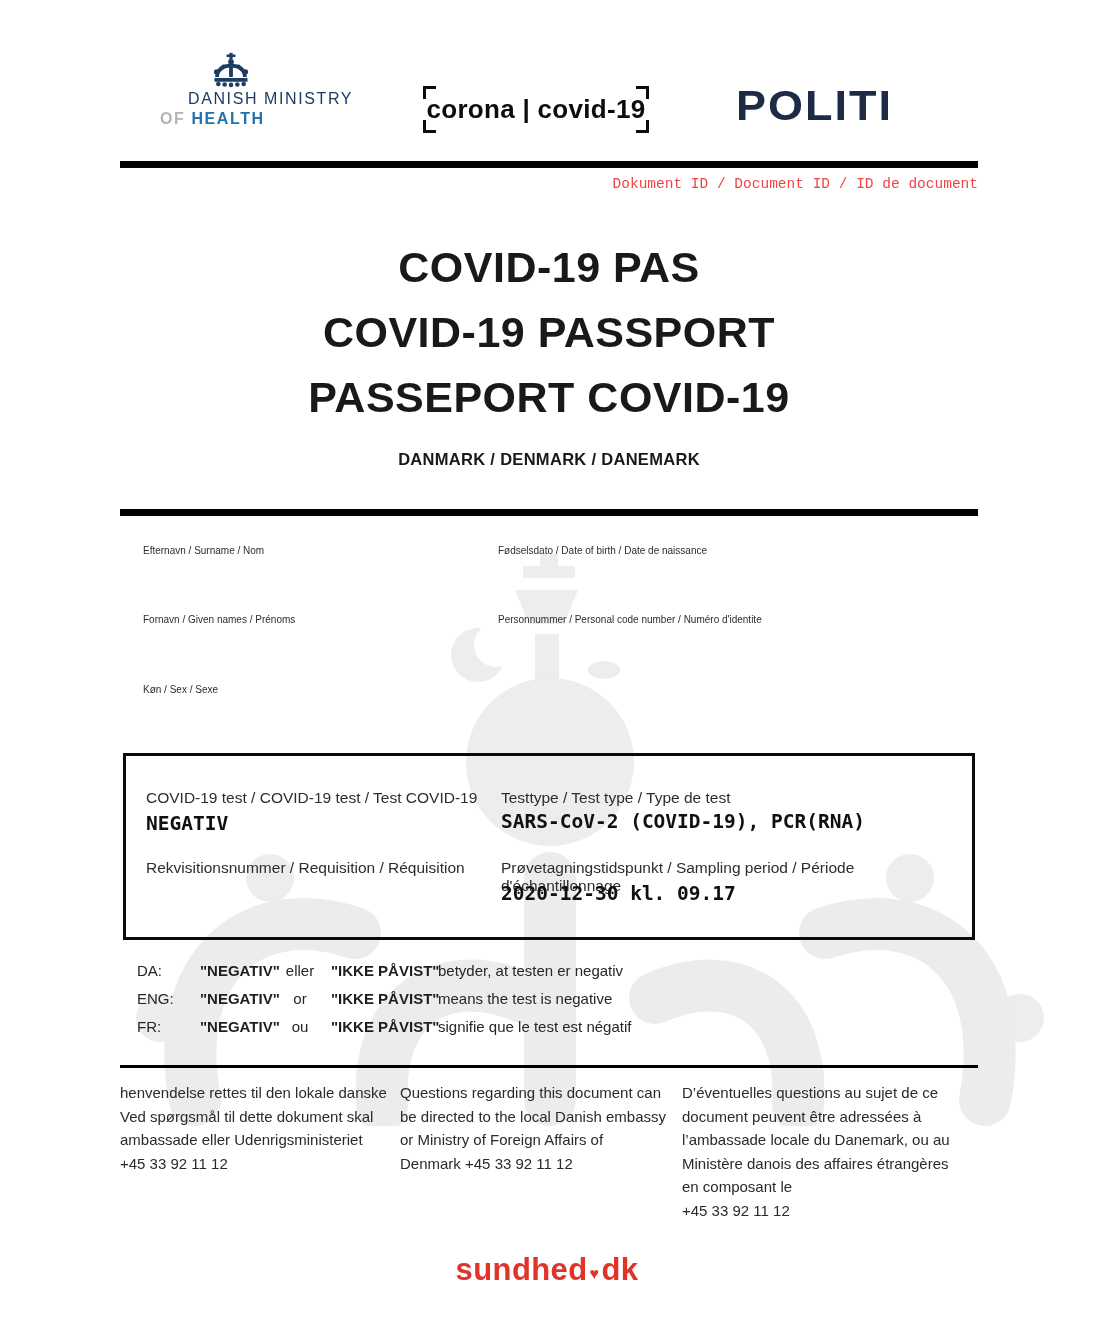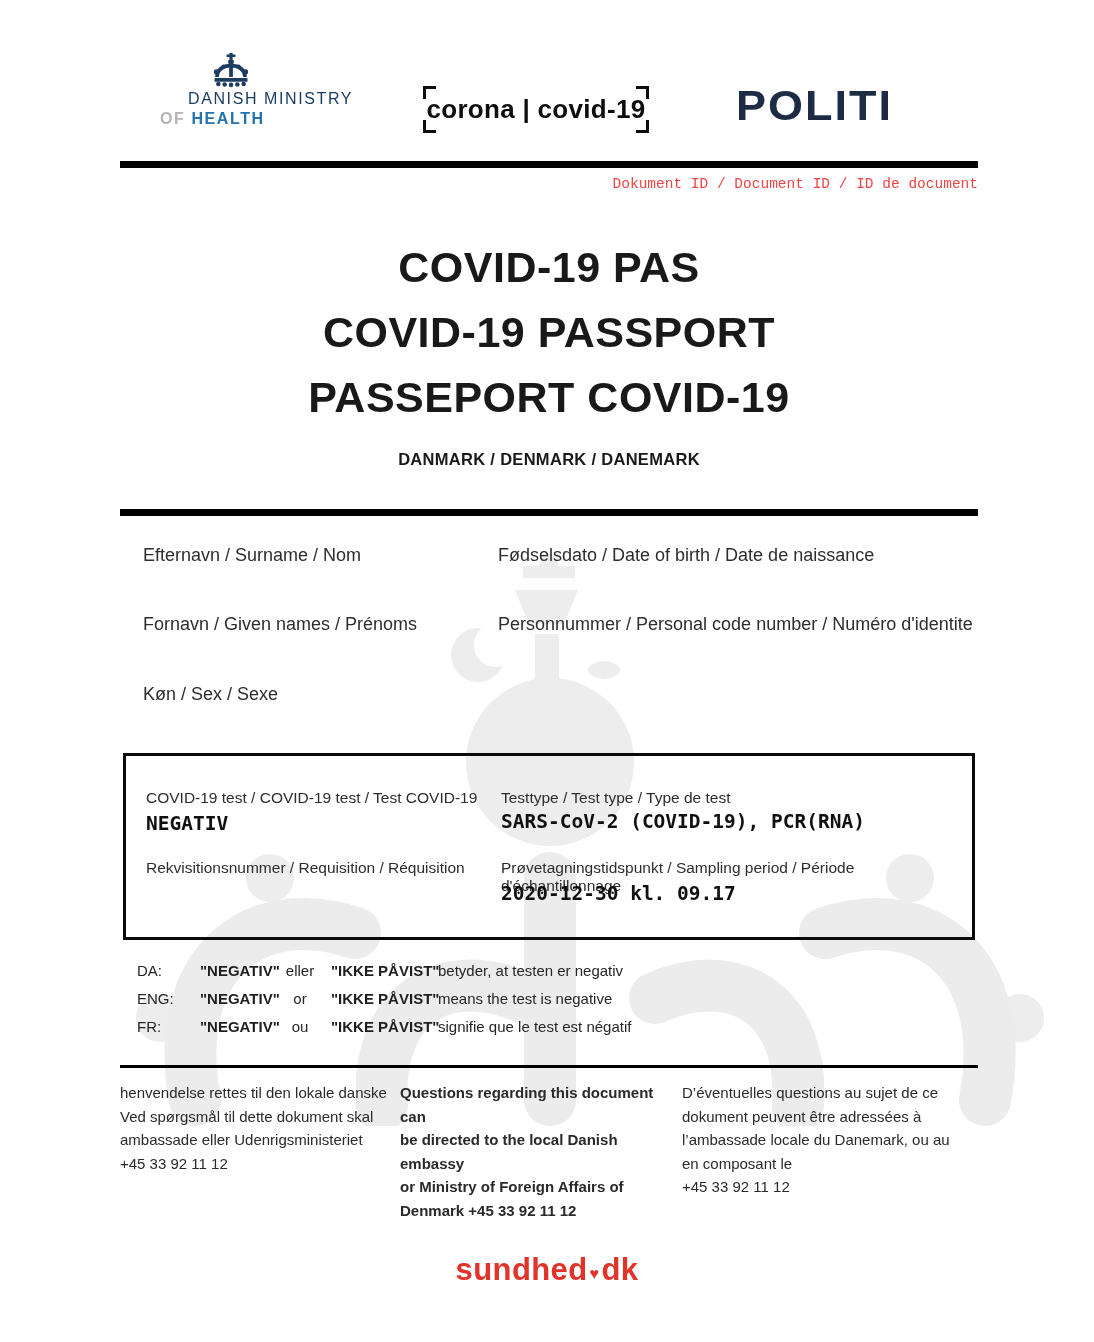--- a/index.html
+++ b/index.html
@@ -33,21 +33,21 @@
   .rule-1 { top:161px; height:7px; }
   .rule-2 { top:509px; height:7px; }
   .rule-3 { top:1065px; height:3px; }
 
   .doc-id { position:absolute; left:120px; top:176px; width:858px; text-align:right; font-size:14.5px; color:#ef4444;font-family:Liberation Mono, monospace; }
 
   .title-line { position:absolute; left:120px; width:858px; text-align:center; font-weight:700; color:#191919; font-size:43px; letter-spacing:0.5px; }
   .t1 { top:243px; } .t2 { top:308px; } .t3 { top:373px; }
   .country { position:absolute; left:120px; top:450px; width:858px; text-align:center; font-weight:700; font-size:16.5px; color:#191919; letter-spacing:0.3px; }
 
-  .field-label { position:absolute; font-size:18px; color:#2d2d2d; }
+  .field-label { position:absolute; font-size:10px; color:#2d2d2d; }
   .fl-surname { left:143px; top:545px; }
   .fl-dob { left:498px; top:545px; }
   .fl-given { left:143px; top:614px; }
   .fl-personal { left:498px; top:614px; }
   .fl-sex { left:143px; top:684px; }
 
   .test-box { position:absolute; left:123px; top:753px; width:852px; height:187px; border:3px solid #0a0a0a; background:transparent; }
   .test-box .lbl { position:absolute; font-size:15.5px; color:#2d2d2d; }
   .test-box .val { position:absolute; font-family:"DejaVu Sans Mono", monospace; font-size:19.5px; font-weight:600; color:#101010; letter-spacing:0; }
   .tb-l1 { left:20px; top:33px; }
@@ -62,21 +62,21 @@
   .er-0 { top:962px; } .er-1 { top:990px; } .er-2 { top:1018px; }
   .expl-row .lang { position:absolute; left:137px; }
   .expl-row .term1 { position:absolute; left:200px; font-weight:700; color:#1e1e1e; }
   .expl-row .conj { position:absolute; left:270px; width:60px; text-align:center; }
   .expl-row .term2 { position:absolute; left:331px; font-weight:700; color:#1e1e1e; }
   .expl-row .meaning { position:absolute; left:438px; }
 
   .foot-col { position:absolute; top:1081px; font-size:15px; color:#2a2a2a; }
   .foot-col div { line-height:23.5px; }
   .fc-1 { left:120px; width:268px; }
-  .fc-2 { left:400px; width:268px;font-weight:bold; }
+  .fc-2 { left:400px; width:268px; }
   .fc-3 { left:682px; width:290px; }
 
   .sundhed { position:absolute; left:0; top:1252px; width:1094px; text-align:center; color:#e0332a; font-size:31px; font-weight:600; letter-spacing:0.4px; }
   .sundhed .heart { font-size:16px; vertical-align:1px; margin:0 2px; font-weight:400; }
 </style>
 </head>
 <body>
 
 <div class="page">
 
@@ -197,22 +197,23 @@
       <div>+45 33 92 11 12</div>
     </div>
     <div class="foot-col fc-2">
       <div>Questions regarding this document can</div>
       <div>be directed to the local Danish embassy</div>
       <div>or Ministry of Foreign Affairs of</div>
       <div>Denmark +45 33 92 11 12</div>
     </div>
     <div class="foot-col fc-3">
       <div>D’éventuelles questions au sujet de ce</div>
-      <div>dokument peuvent être adressées à</div>
+      <div>document peuvent être adressées à</div>
       <div>l’ambassade locale du Danemark, ou au</div>
+      <div>Ministère danois des affaires étrangères</div>
       <div>en composant le</div>
       <div>+45 33 92 11 12</div>
     </div>
 
     <div class="sundhed">
       <span>sundhed</span><span class="heart">♥</span><span>dk</span>
     </div>
 
   </div>
 </div>

